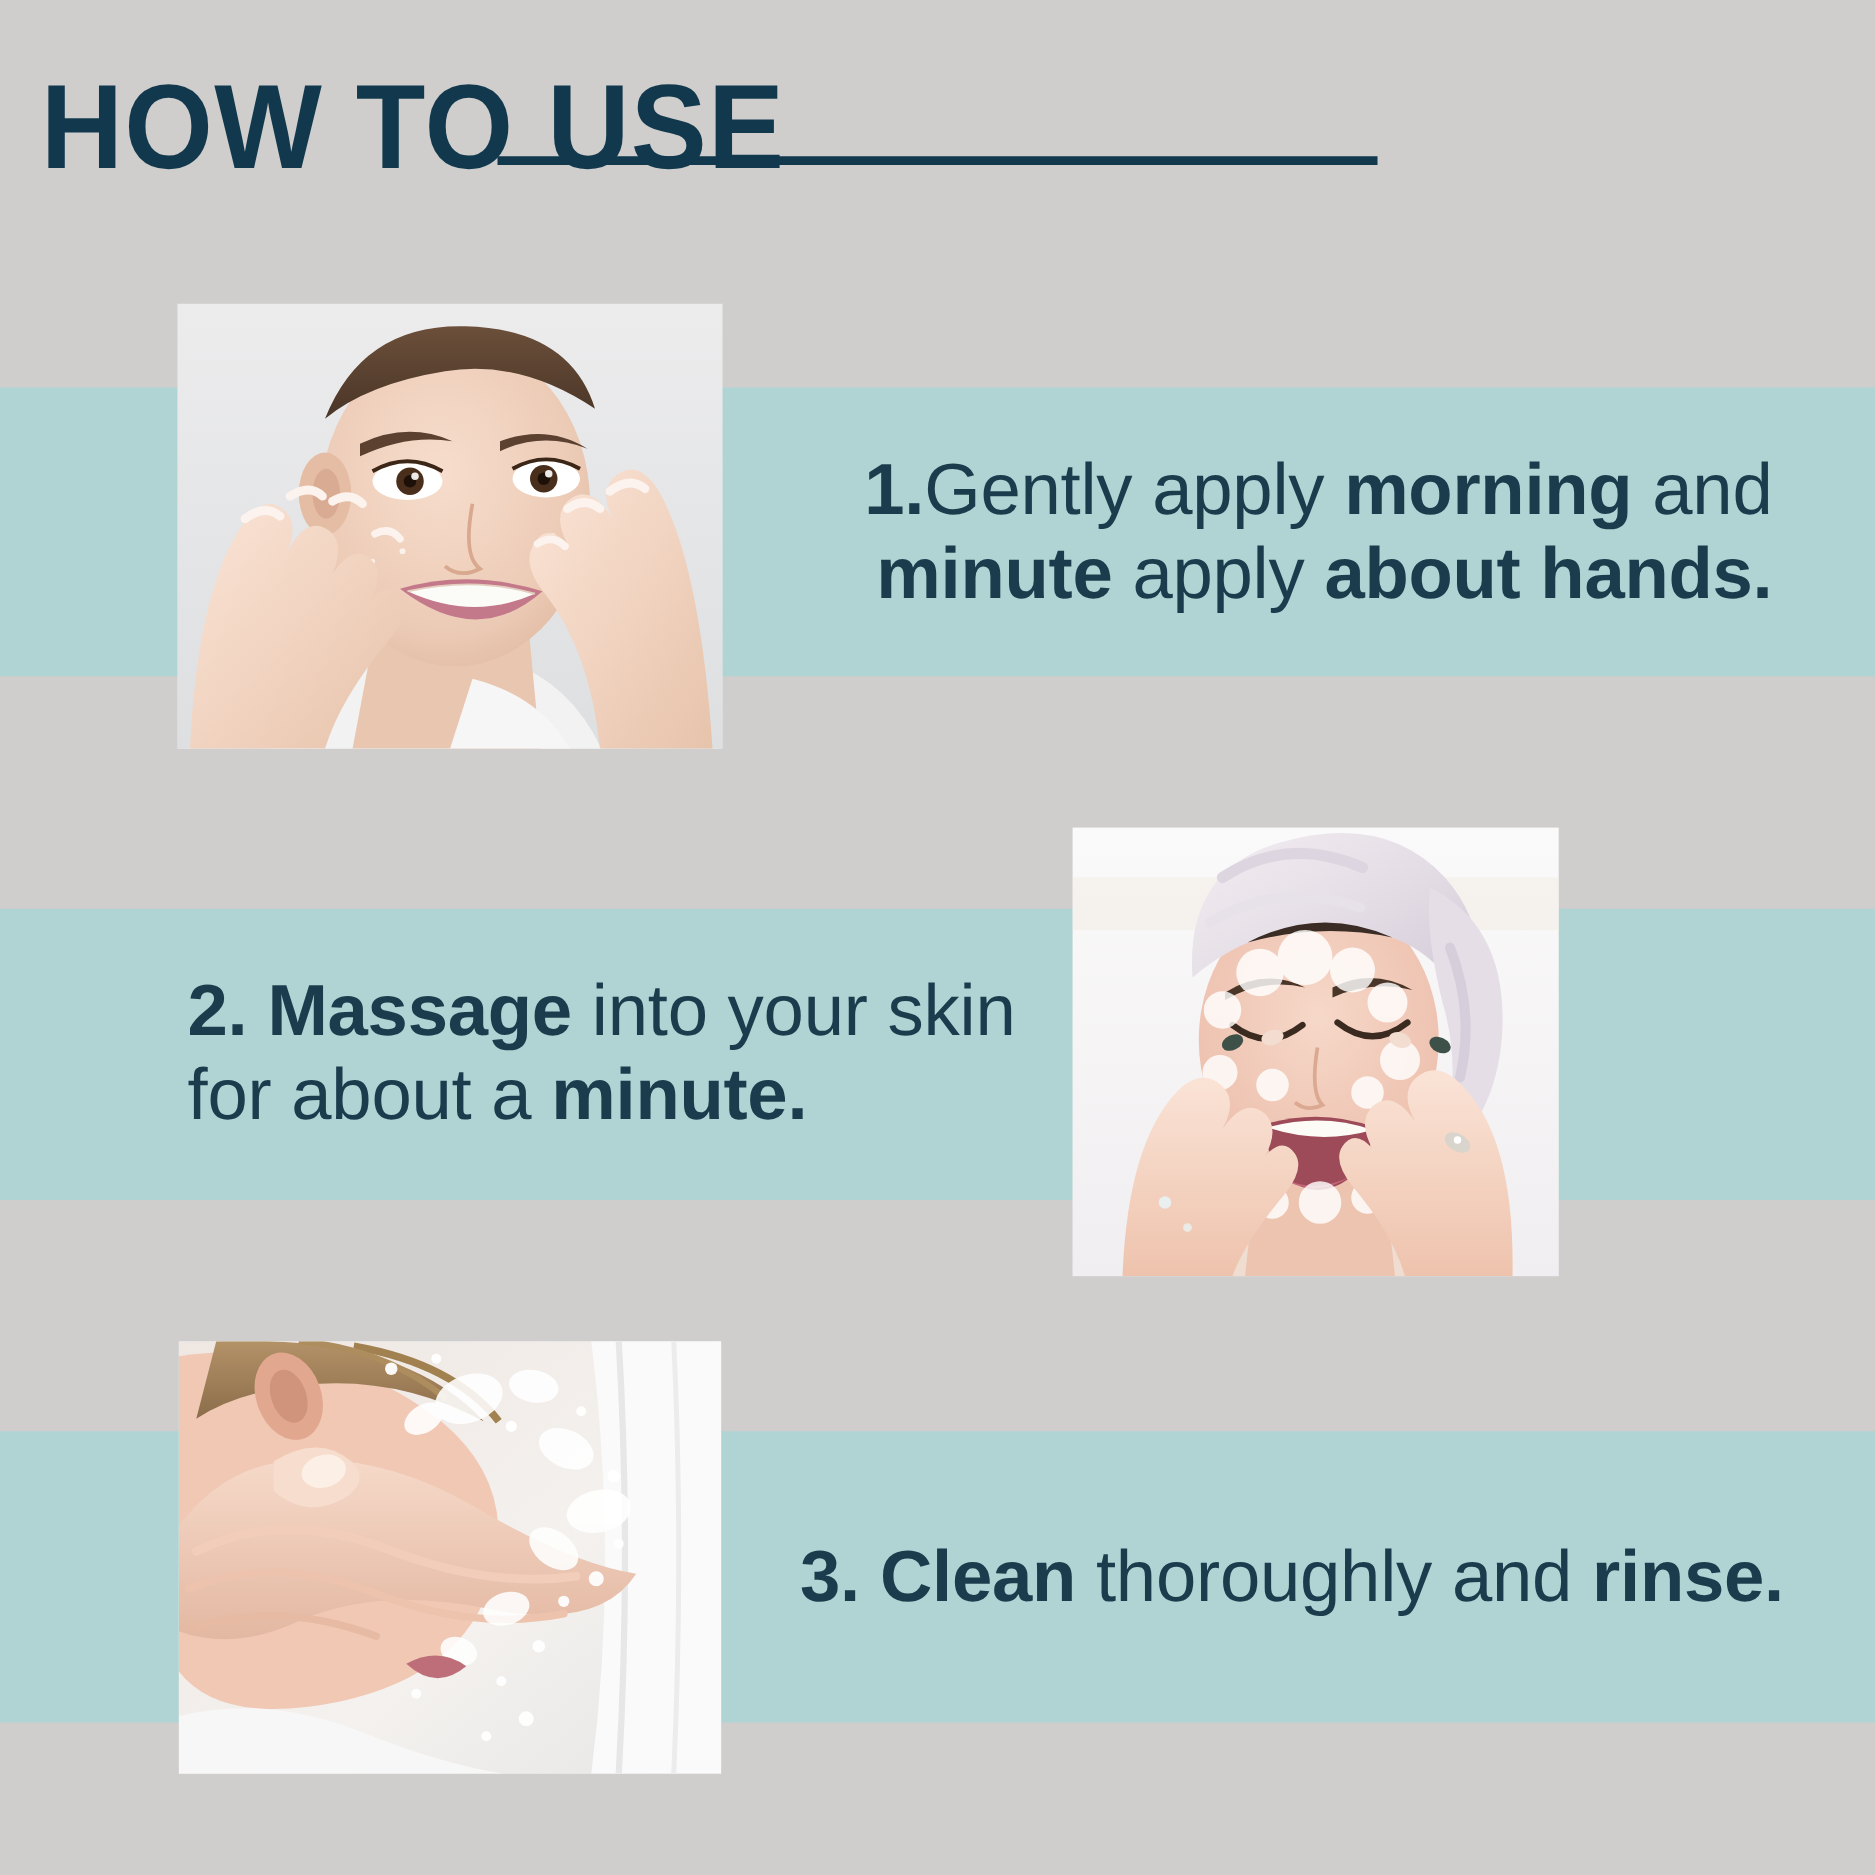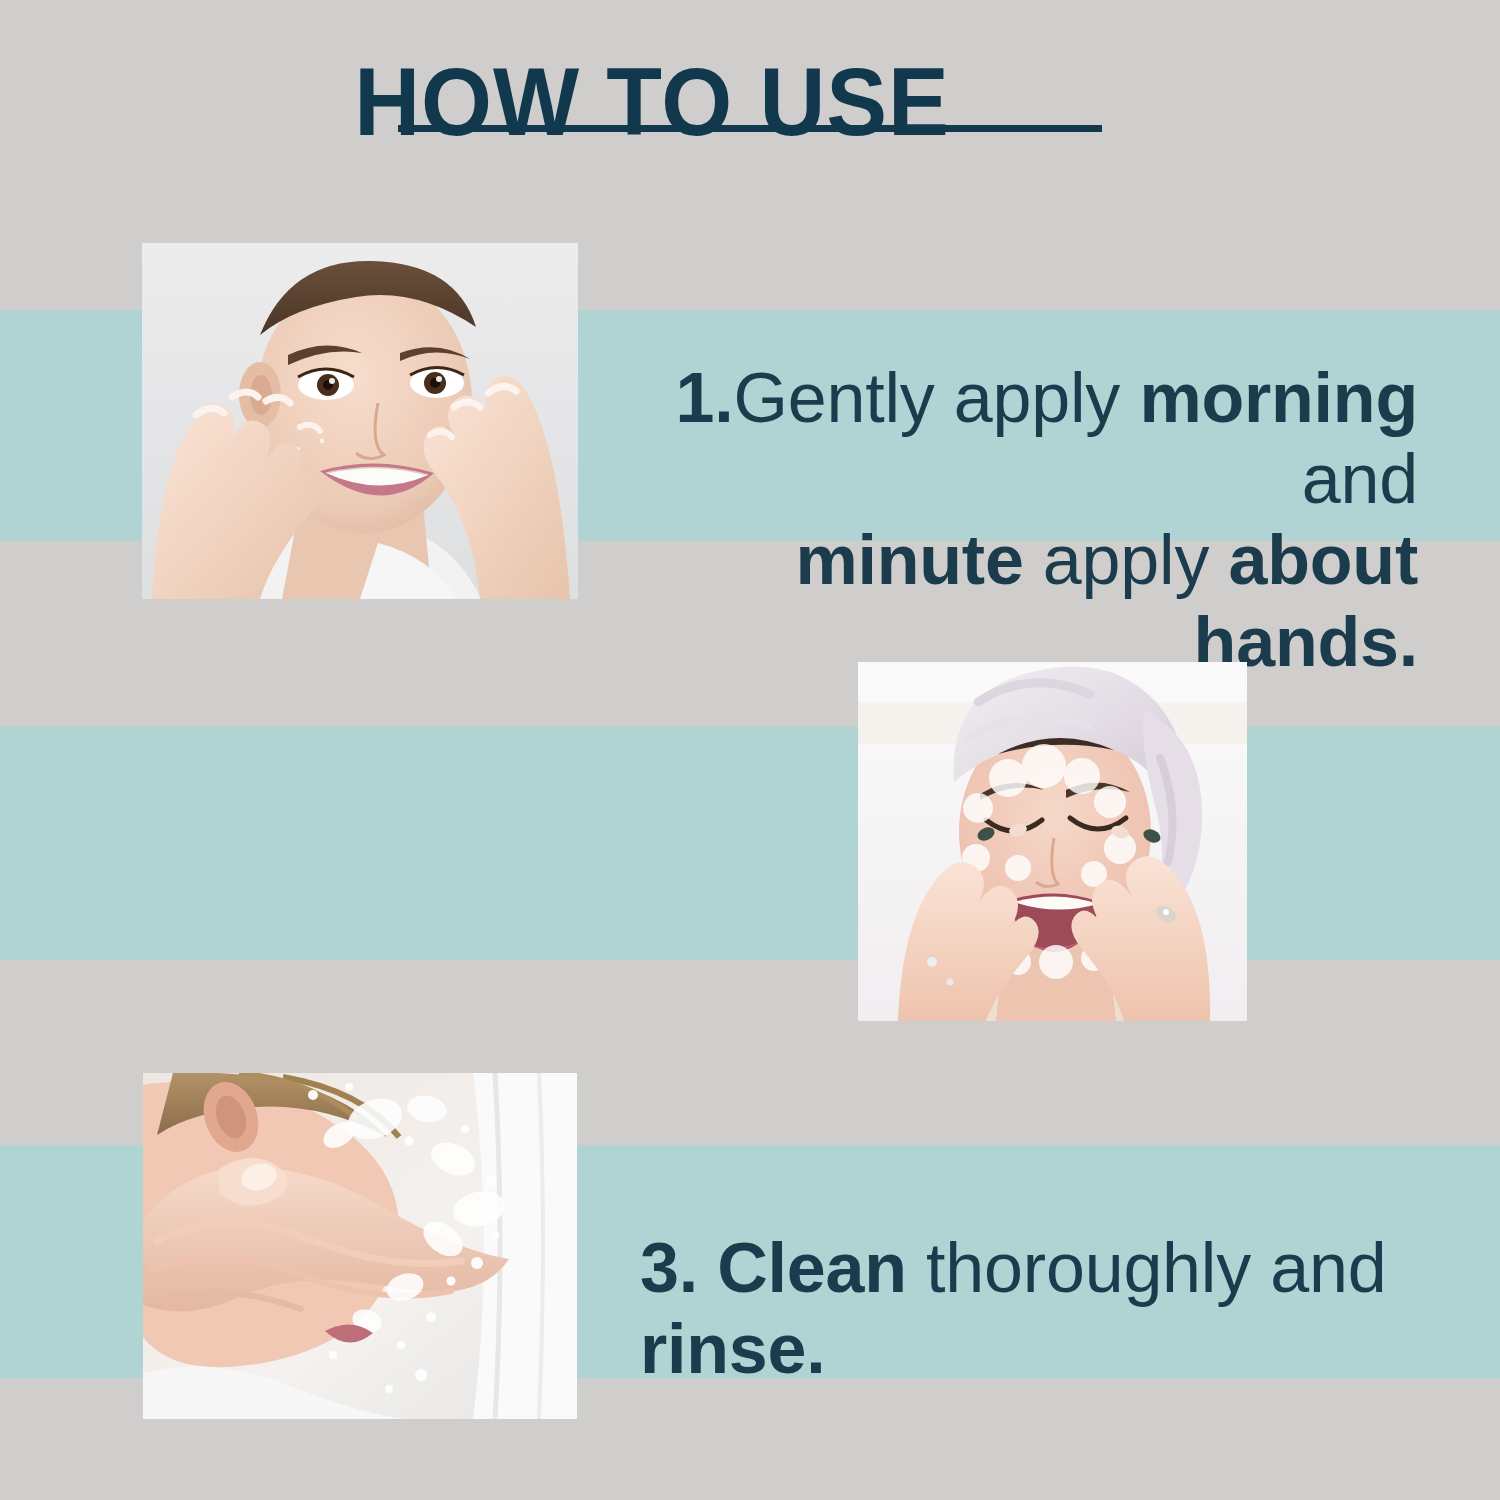--- a/index.html
+++ b/index.html
@@ -31,21 +31,20 @@
   #band-1 { top: 310px;  height: 231px; }
   #band-2 { top: 727px;  height: 233px; }
   #band-3 { top: 1145px; height: 233px; }
 
   
   #title-block {
     position: absolute;
     left: 0;
     top: 54px;
     width: 1304px;
-    text-align: center;
   }
   #page-title {
     font-family: "Liberation Sans Narrow", "Liberation Sans", sans-serif;
     font-weight: 700;
     font-size: 96px;
     line-height: 1.0;
     letter-spacing: 1px;
     color: #11384c;
     transform: scaleX(0.95);
     transform-origin: center center;
@@ -69,21 +68,21 @@
   .photo svg { display: block; width: 100%; height: 100%; }
 
   #photo-step-1 { left: 142px;  top: 243px;  width: 436px; height: 356px; }
   #photo-step-2 { left: 858px;  top: 662px;  width: 389px; height: 359px; }
   #photo-step-3 { left: 143px;  top: 1073px; width: 434px; height: 346px; }
 
   
   .step-text {
     position: absolute;
     color: #1a3c4d;
-    font-size: 70px;
+    font-size: 58px;
     line-height: 1.16;
     font-weight: 400;
     letter-spacing: -0.2px;
   }
   .step-text .b { font-weight: 700; }
   .step-text .num { font-weight: 700; }
 
   #step-1-text {
     left: 648px;
     top: 358px;
@@ -189,20 +188,24 @@
 
       <path d="M236 300 q54 14 78 56 h-96 z" fill="#f6f6f7"></path>
     </svg>
   </div>
 
   <div class="step-text" id="step-1-text">
     <span class="num">1.</span><span>Gently apply </span><span class="b">morning</span><span> and</span><br>
     <span class="b">minute</span><span> apply </span><span class="b">about hands.</span>
   </div>
 
+  <div class="step-text" id="step-2-text">
+    <span class="num">2.</span><span>&nbsp;</span><span class="b">Massage</span><span> into your skin</span><br>
+    <span>for about a </span><span class="b">minute.</span>
+  </div>
 
   <div class="photo" id="photo-step-2">
     <svg viewBox="0 0 389 359" preserveAspectRatio="xMidYMid slice">
       <defs>
         <linearGradient id="bg2" x1="0" y1="0" x2="0" y2="1">
           <stop offset="0%" stop-color="#fbfafa"></stop>
           <stop offset="100%" stop-color="#f0eef0"></stop>
         </linearGradient>
         <radialGradient id="skin2" cx="50%" cy="42%" r="70%">
           <stop offset="0%" stop-color="#f6d8c9"></stop>

